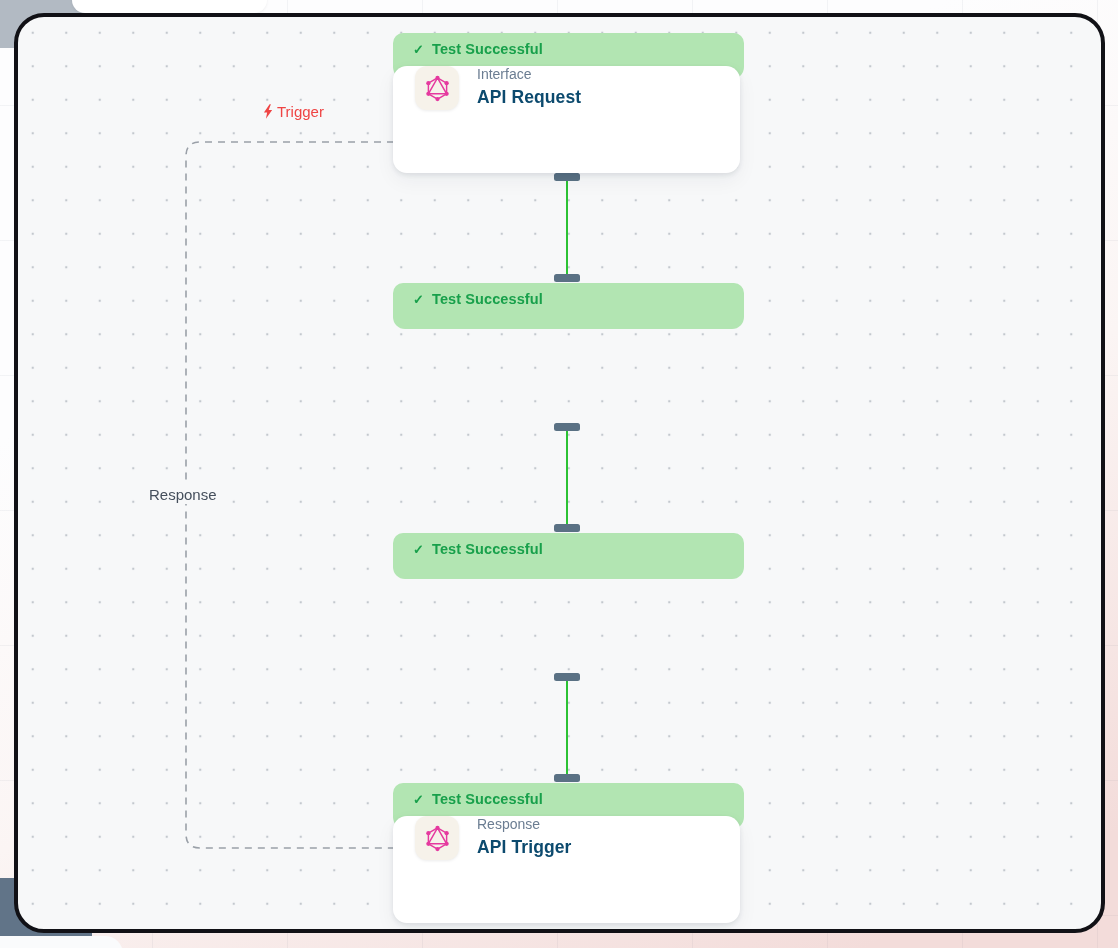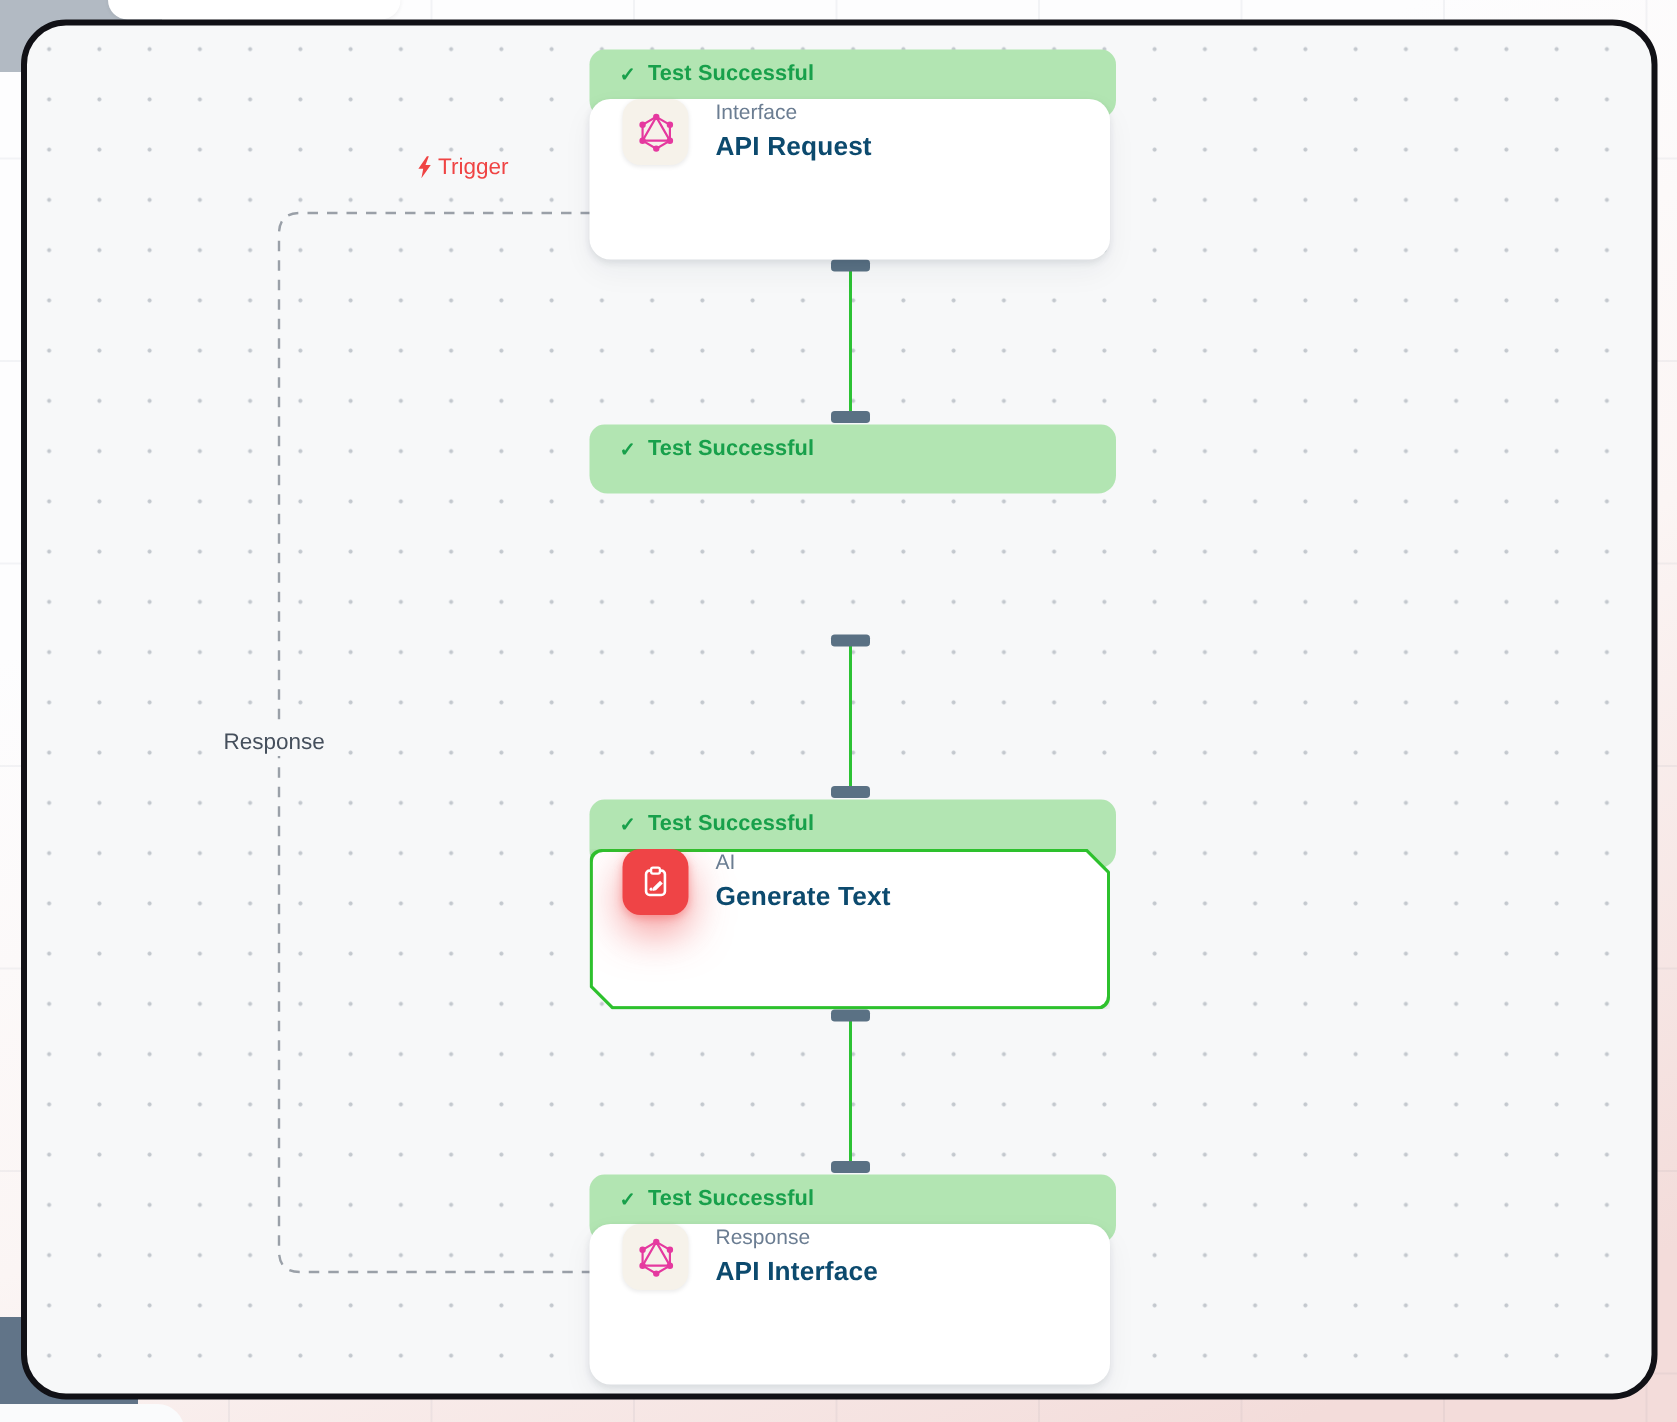--- a/index.html
+++ b/index.html
@@ -60,21 +60,21 @@
   .icon{
     width:44px;height:44px;border-radius:12px;flex:0 0 auto;
     display:flex;align-items:center;justify-content:center;
   }
   .icon.soft{background:#f6f2ea;box-shadow:0 1px 3px rgba(0,0,0,.08);}
   .icon.red{background:#ef4446;box-shadow:0 12px 28px rgba(239,68,70,.55),0 2px 6px rgba(239,68,70,.35);}
   .text .category{font-size:14px;color:#6b7d92;margin-bottom:5px;}
   .text .title{font-size:17.5px;font-weight:700;color:#0c4a6e;letter-spacing:.1px;}
 
   .trigger-label{
-    position:absolute;left:260px;top:86px;display:flex;align-items:center;gap:3px;
+    position:absolute;left:245px;top:86px;display:flex;align-items:center;gap:3px;
     color:#ef4444;font-size:15px;font-weight:500;
   }
   .response-label{
     position:absolute;left:126px;top:468px;color:#454f5c;font-size:15px;
     background:#f7f8f9;padding:1px 5px;
   }
 </style>
 </head>
 <body>
 
@@ -142,35 +142,20 @@
         <span class="check">✓</span>
         <span>Test Successful</span>
       </div>
     </div>
 
     <div class="node" style="top:516px">
       <div class="banner">
         <span class="check">✓</span>
         <span>Test Successful</span>
       </div>
-      <div class="card selected">
-        <div class="sel-inner"></div>
-        <div class="icon red">
-          <svg width="26" height="26" viewBox="0 0 24 24">
-            <rect x="6.2" y="5" width="11.6" height="15" rx="2.2" fill="none" stroke="#ffffff" stroke-width="1.6"></rect>
-            <rect x="9.3" y="3.2" width="5.4" height="3.6" rx="1.1" fill="#ef4446" stroke="#ffffff" stroke-width="1.4"></rect>
-            <path d="M10.6 15.4 l4.2-4.2 1.7 1.7-4.2 4.2-2.1 .4z" fill="#ffffff"></path>
-            <circle cx="9.3" cy="16.4" r="0.95" fill="#ffffff"></circle>
-          </svg>
-        </div>
-        <div class="text">
-          <div class="category">AI</div>
-          <div class="title">Generate Text</div>
-        </div>
-      </div>
     </div>
 
     <div class="node" style="top:766px">
       <div class="banner">
         <span class="check">✓</span>
         <span>Test Successful</span>
       </div>
       <div class="card">
         <div class="icon soft">
           <svg width="27" height="27" viewBox="0 0 24 24">
@@ -179,19 +164,19 @@
             <circle cx="12" cy="2.6" r="1.9" fill="#e5399f"></circle>
               <circle cx="20.1" cy="7.3" r="1.9" fill="#e5399f"></circle>
             <circle cx="20.1" cy="16.7" r="1.9" fill="#e5399f"></circle>
               <circle cx="12" cy="21.4" r="1.9" fill="#e5399f"></circle>
             <circle cx="3.9" cy="16.7" r="1.9" fill="#e5399f"></circle>
               <circle cx="3.9" cy="7.3" r="1.9" fill="#e5399f"></circle>
           </svg>
         </div>
         <div class="text">
           <div class="category">Response</div>
-          <div class="title">API Interface</div>
+          <div class="title">API Trigger</div>
         </div>
       </div>
     </div>
 
   </div>
 </div>
 
 </body></html>

